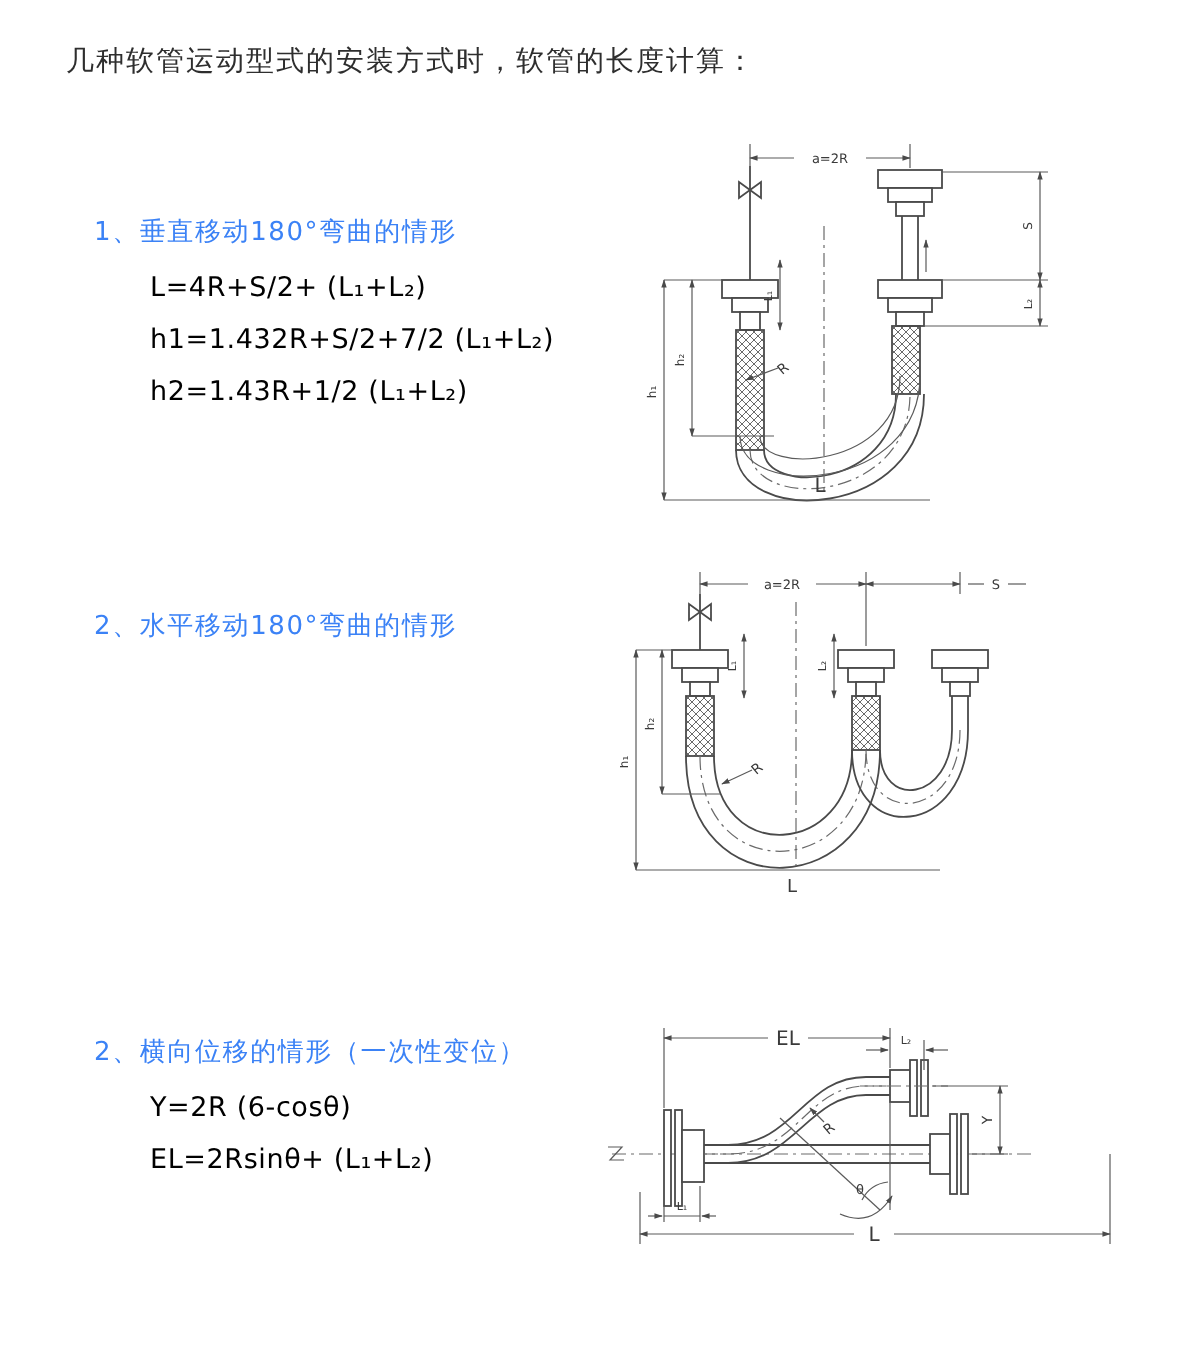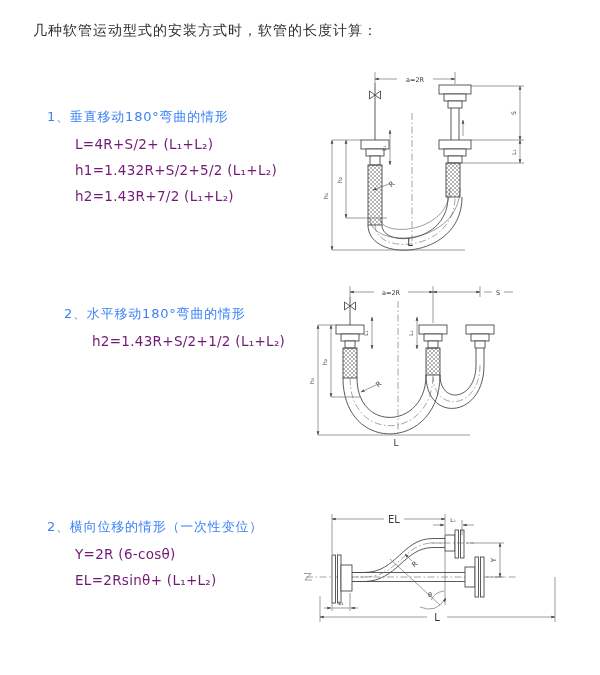--- a/index.html
+++ b/index.html
@@ -3,47 +3,46 @@
 <meta charset="utf-8">
 <style>
   html,body{margin:0;padding:0;background:#fff;}
   .page{position:relative;width:584px;height:675px;background:#ffffff;overflow:hidden;
         font-family:"DejaVu Sans","Liberation Sans",sans-serif;color:#333;}
   .doc-title{position:absolute;left:33px;top:22px;font-size:14px;font-weight:500;
              letter-spacing:1px;color:#2e2e2e;}
   .section{position:absolute;left:47px;}
   .section-heading{font-size:13px;font-weight:500;letter-spacing:0.8px;color:#3b82f6;
                    margin:0 0 9px 0;line-height:18px;}
-  .formula{font-size:13.5px;font-weight:500;color:#701a75;margin:10px 0 0 28px;
+  .formula{font-size:13.5px;font-weight:500;color:#000000;margin:10px 0 0 28px;
            line-height:16px;letter-spacing:0.3px;white-space:pre;}
   .diagram{position:absolute;}
   svg text{font-family:"DejaVu Sans","Liberation Sans",sans-serif;fill:#3a3a3a;}
   svg .ln{stroke:#4a4a4a;stroke-width:0.9;fill:none;}
   svg .thin{stroke:#5a5a5a;stroke-width:0.6;fill:none;}
   svg .part{stroke:#4a4a4a;stroke-width:0.9;fill:#ffffff;}
   svg .braid{stroke:#4a4a4a;stroke-width:0.9;}
   svg .cl{stroke:#6a6a6a;stroke-width:0.6;fill:none;stroke-dasharray:7 2.5 1.5 2.5;}
 </style>
 </head>
 <body>
 
 <div class="page">
 
   <div class="doc-title">几种软管运动型式的安装方式时，软管的长度计算：</div>
 
   <div class="section" style="top:108px;">
     <div class="section-heading">1、垂直移动180°弯曲的情形</div>
     <div class="formula">L=4R+S/2+ (L₁+L₂)</div>
-    <div class="formula">h1=1.432R+S/2+5/2 (L₁+L₂)</div>
-    <div class="formula">h2=1.43R+7/2 (L₁+L₂)</div>
+    <div class="formula">h1=1.432R+S/2+7/2 (L₁+L₂)</div>
+    <div class="formula">h2=1.43R+1/2 (L₁+L₂)</div>
   </div>
 
-  <div class="section" style="top:305px;margin-left:17px;">
+  <div class="section" style="top:305px;">
     <div class="section-heading">2、水平移动180°弯曲的情形</div>
-    <div class="formula">h2=1.43R+S/2+1/2 (L₁+L₂)</div>
   </div>
 
   <div class="section" style="top:518px;">
     <div class="section-heading">2、横向位移的情形（一次性变位）</div>
     <div class="formula">Y=2R (6-cosθ)</div>
     <div class="formula">EL=2Rsinθ+ (L₁+L₂)</div>
   </div>
 
   <svg class="diagram" style="left:315px;top:68px;" width="275" height="200" viewBox="0 0 275 200">
     <defs>

